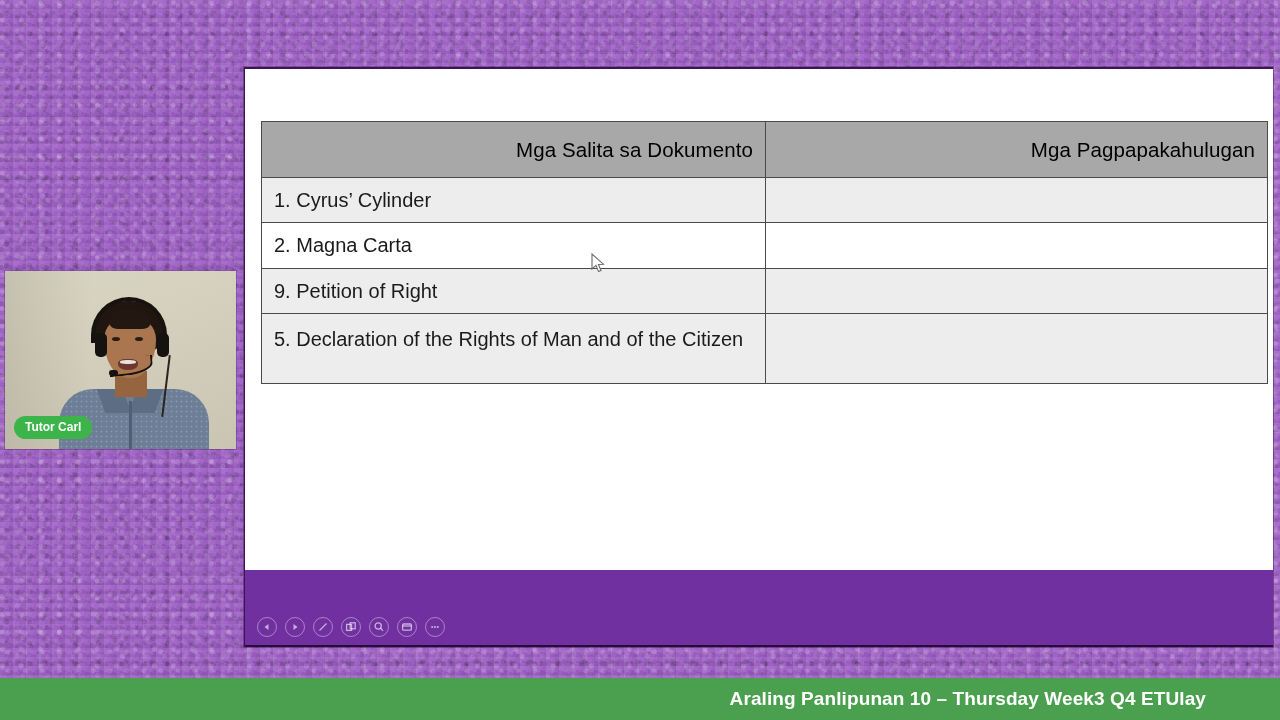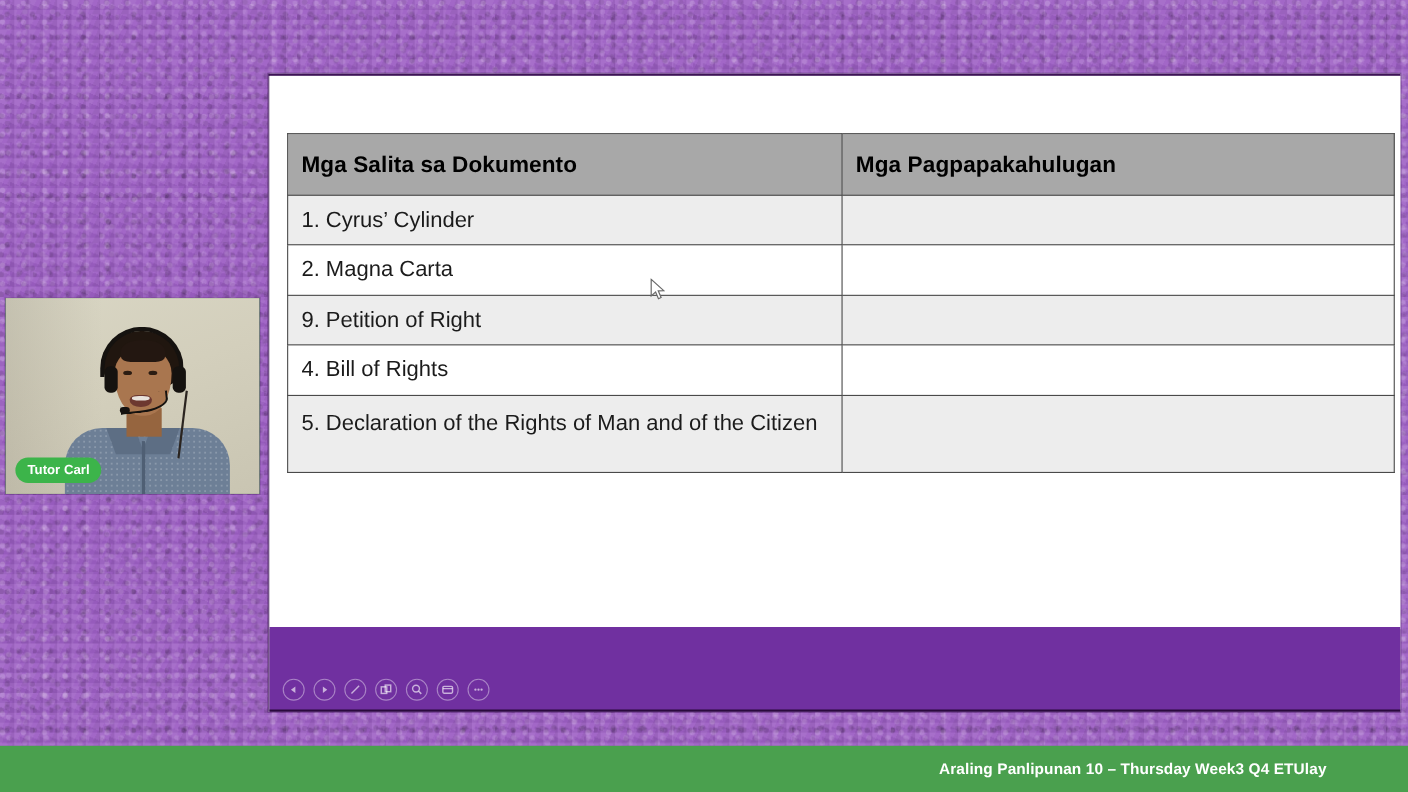--- a/index.html
+++ b/index.html
@@ -51,23 +51,23 @@
   #doc-table th, #doc-table td {
     border:1.6px solid #4a4a4a;
     padding:0 12px;
     vertical-align:middle;
   }
   #doc-table col.c1 { width:504px; }
   #doc-table col.c2 { width:502px; }
   #doc-table thead th {
     background:#a8a8a8;
     height:56px;
-    text-align:left;
+    text-align:right;
     font-size:20.5px;
-    font-weight:bold;
+    font-weight:normal;
     color:#000;
     letter-spacing:.1px;
   }
   #doc-table tbody tr { height:44px; }
   #doc-table tbody tr.shade td { background:#ededed; }
   #doc-table tbody tr.plain td { background:#ffffff; }
   #doc-table tbody td.label {
     font-size:20px; color:#1b1b1b; line-height:1.62;
     padding-top:6px; padding-bottom:6px;
   }
@@ -145,21 +145,21 @@
     line-height:1;
   }
 
   
   #lower-third {
     position:absolute; left:0; top:678px; width:1280px; height:42px;
     background:#4aa04e;
   }
   #lower-third-text {
     position:absolute; right:74px; top:50%; transform:translateY(-50%);
-    color:#ffffff; font-size:14px; font-weight:bold; white-space:nowrap;
+    color:#ffffff; font-size:19px; font-weight:bold; white-space:nowrap;
     letter-spacing:.1px;
   }
 
   
   #cursor { position:absolute; left:590px; top:253px; width:16px; height:22px; }
 </style>
 </head>
 <body>
 
 <div id="backdrop"></div>
@@ -182,24 +182,20 @@
         <tr class="shade">
           <td class="label">1. Cyrus’ Cylinder</td>
           <td class="answer"></td>
         </tr>
         <tr class="plain">
           <td class="label">2. Magna Carta</td>
           <td class="answer"></td>
         </tr>
         <tr class="shade">
           <td class="label">9. Petition of Right</td>
-          <td class="answer"></td>
-        </tr>
-        <tr class="plain">
-          <td class="label">4. Bill of Rights</td>
           <td class="answer"></td>
         </tr>
         <tr class="shade tall">
           <td class="label">5. Declaration of the Rights of Man and of the Citizen</td>
           <td class="answer"></td>
         </tr>
       </tbody>
     </table>
   </div>
 

